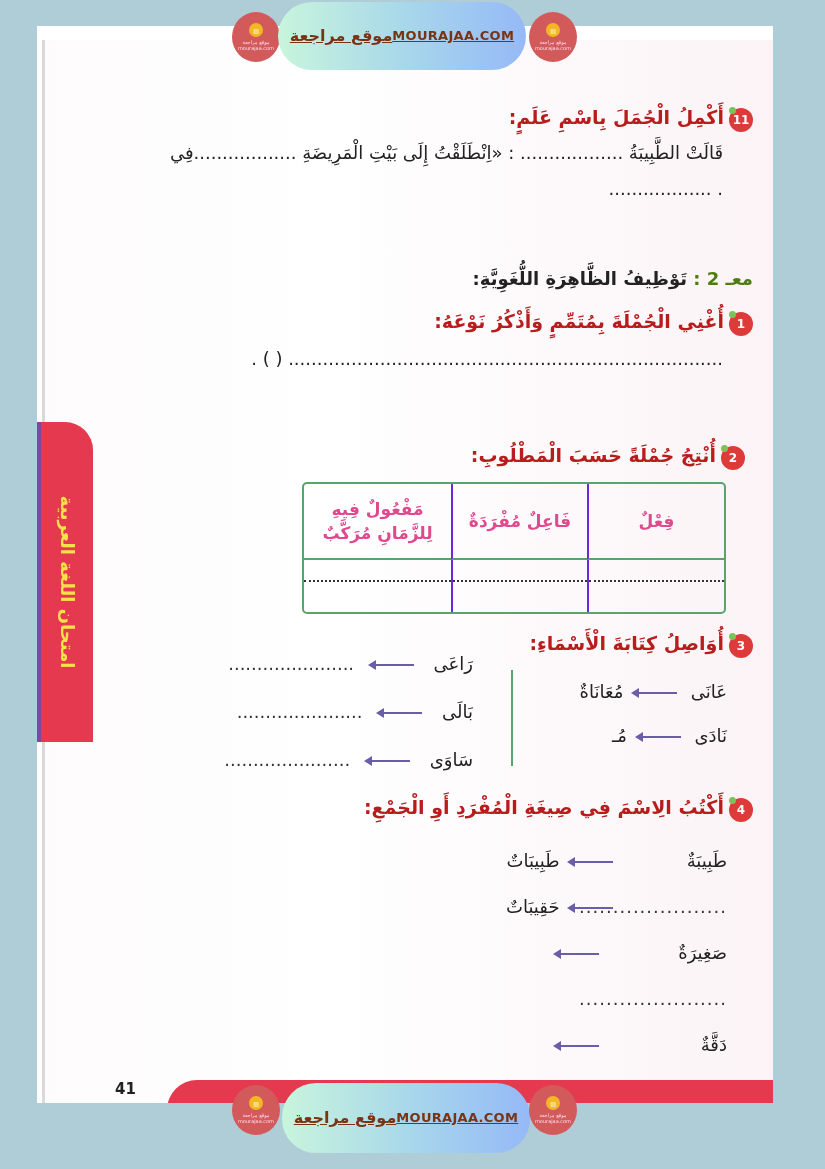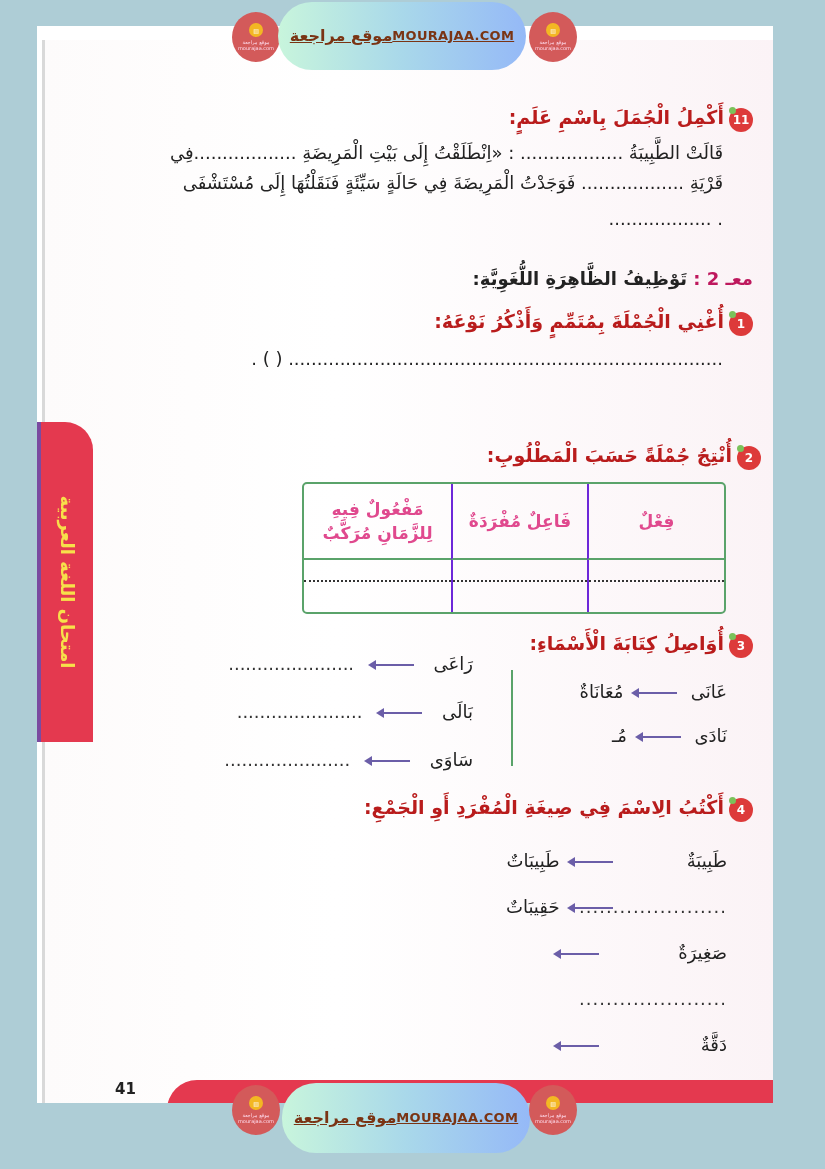--- a/index.html
+++ b/index.html
@@ -55,21 +55,21 @@
       text-align: center; line-height: 24px; position: relative;
       vertical-align: middle;
     }
     .num::after {
       content: ""; position: absolute; top: -1px; left: 0px;
       width: 7px; height: 7px; border-radius: 50%; background: #7bc25a;
     }
     .q-title { color: #b91c1c; font-weight: bold; font-size: 19px; }
     .body-text { color: #222; font-size: 18px; line-height: 30px; }
     .section-title { font-size: 18px; font-weight: bold; color: #222; }
-    .section-title .sec-code { color: #be185d; }
+    .section-title .sec-code { color: #4d7c0f; }
 
     .dots { letter-spacing: 1px; color: #333; }
 
     
     .tbl {
       position: absolute; left: 265px; top: 456px; width: 424px; height: 132px;
       border: 2.5px solid #5aa36a; border-radius: 5px;
       display: grid; grid-template-columns: 137px 136px 1fr; grid-template-rows: 76px 1fr;
       direction: rtl;
     }
@@ -130,38 +130,37 @@
 
 <div class="page">
   <div class="page-inner"></div>
 
   <div class="abs rtl" style="right:20px; top:80px; width:660px;">
     <div>
       <span class="num">11</span>
       <span class="q-title">أَكْمِلُ الْجُمَلَ بِاسْمِ عَلَمٍ:</span>
     </div>
     <div class="body-text" style="margin-top:6px; margin-right:30px;">قَالَتْ الطَّبِيبَةُ .................. : «اِنْطَلَقْتُ إِلَى بَيْتِ الْمَرِيضَةِ ..................فِي</div>
-    <div class="body-text" style="margin-right:30px;">قَرْيَةِ .................. فَوَجَدْتُ الْمَرِيضَةَ فِي حَالَةٍ سَيِّئَةٍ فَنَقَلْتُهَا إِلَى مُسْتَشْفَى</div>
     <div class="body-text" style="margin-right:30px; margin-top:6px;">. ..................</div>
   </div>
 
   <div class="abs rtl section-title" style="right:20px; top:242px;">
     <span class="sec-code">معـ 2 :</span>
     <span>تَوْظِيفُ الظَّاهِرَةِ اللُّغَوِيَّةِ:</span>
   </div>
 
   <div class="abs rtl" style="right:20px; top:284px; width:660px;">
     <div>
       <span class="num">1</span>
       <span class="q-title">أُغْنِي الْجُمْلَةَ بِمُتَمِّمٍ وَأَذْكُرُ نَوْعَهُ:</span>
     </div>
     <div class="body-text" style="margin-top:8px; margin-right:30px;">............................................................................ (                    ) .</div>
   </div>
 
-  <div class="abs rtl" style="right:12px; top:418px;">
+  <div class="abs rtl" style="right:28px; top:418px;">
     <span class="num">2</span>
     <span class="q-title">أُنْتِجُ جُمْلَةً حَسَبَ الْمَطْلُوبِ:</span>
   </div>
   <div class="tbl">
     <div class="hd">فِعْلٌ</div>
     <div class="hd">فَاعِلٌ مُفْرَدَةٌ</div>
     <div class="hd">مَفْعُولٌ فِيهِ لِلزَّمَانِ مُرَكَّبٌ</div>
     <div class="cell"></div>
     <div class="cell"></div>
     <div class="cell"></div>

